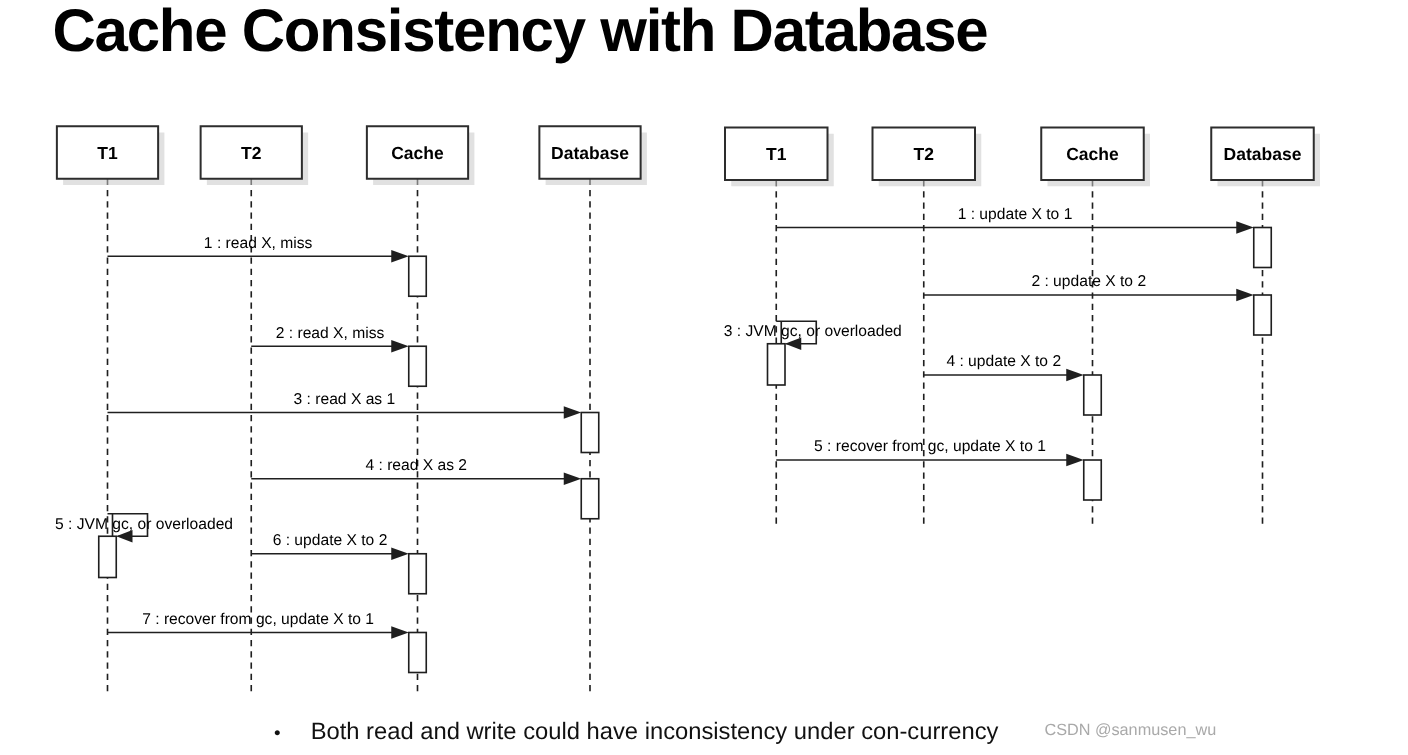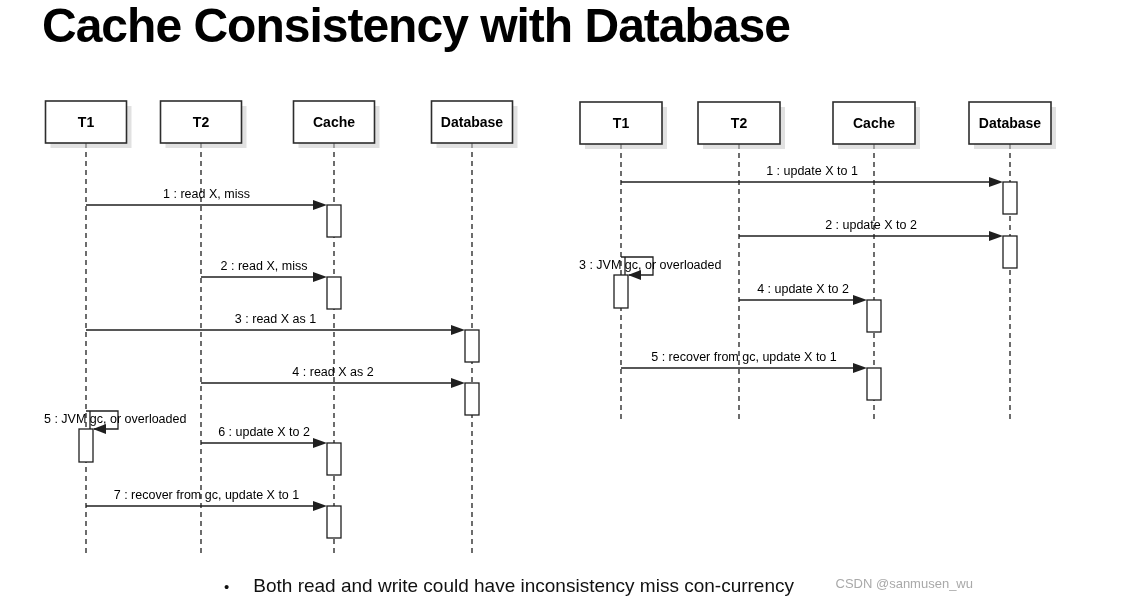--- a/index.html
+++ b/index.html
@@ -231,17 +231,17 @@
           <rect x="867" y="368" width="14" height="32" class="activation"></rect>
           <line x1="621" y1="368" x2="863" y2="368" class="msg-line"></line>
           <polygon points="867,368 853,363 853,373" class="msg-arrowhead"></polygon>
           <text x="744" y="361" class="msg-label" text-anchor="middle">5 : recover from gc, update X to 1</text>
         </g>
       </g>
     </svg>
 
   <div class="footer-note">
     <span class="bullet">•</span>
-    <span>Both read and write could have inconsistency miss con-currency</span>
+    <span>Both read and write could have inconsistency under con-currency</span>
   </div>
 
   <div class="watermark">CSDN @sanmusen_wu</div>
 </div>
 
 </body></html>

